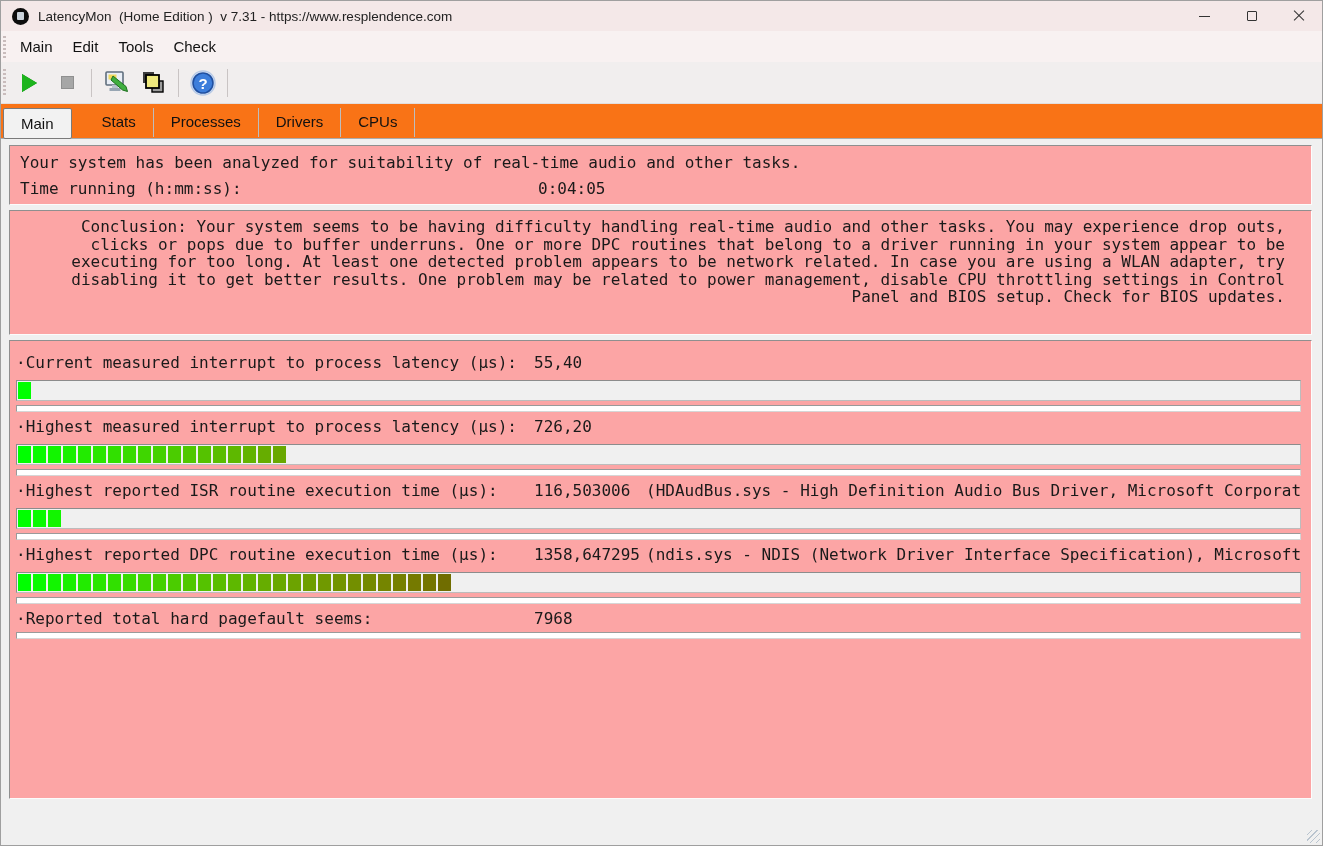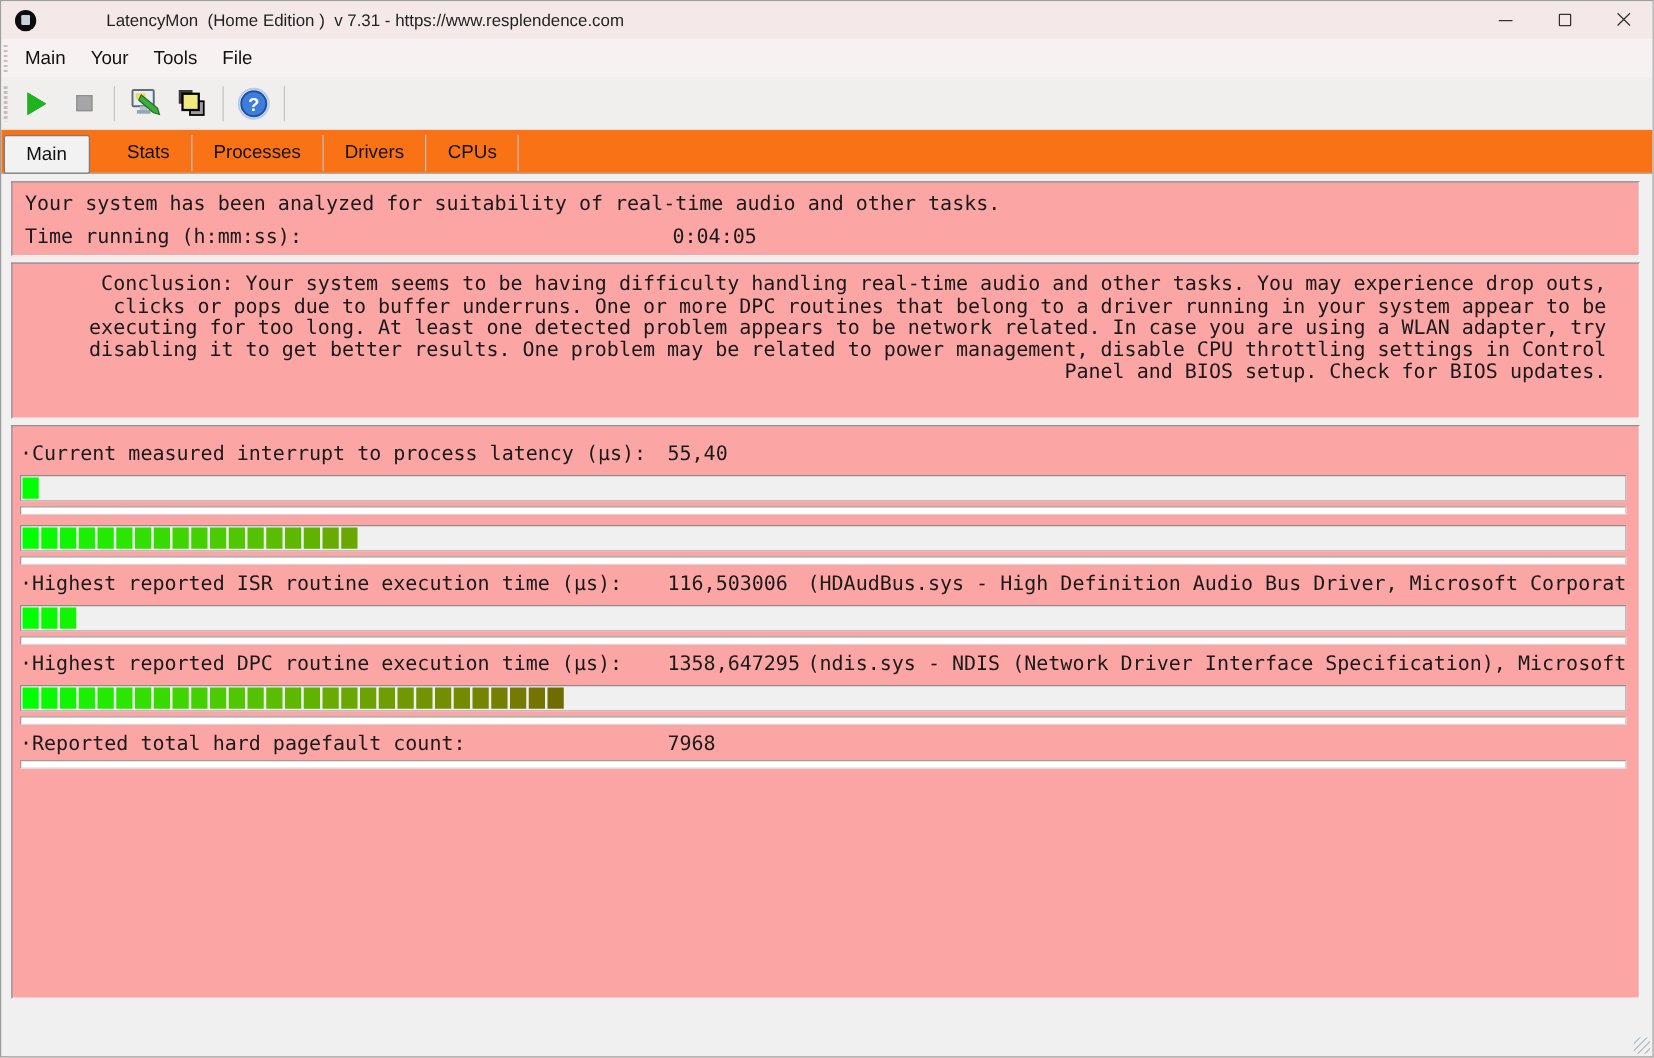--- a/index.html
+++ b/index.html
@@ -12,21 +12,21 @@
     color:#111;
     display:flex; flex-direction:column;
     position:relative; overflow:hidden;
   }
 
   
   .titlebar { height:30px; background:#f4e8e8; display:flex; align-items:center; flex:none; }
   .app-icon { width:17px; height:17px; border-radius:50%; background:#0c0c0c; margin:0 9px 0 11px;
               display:flex; align-items:center; justify-content:center; }
   .app-icon-inner { width:7px; height:8px; background:#c9d2da; border-radius:1px; }
-  .title-text { font-size:13.5px; color:#222; white-space:pre;margin-left:47px; }
+  .title-text { font-size:13.5px; color:#222; white-space:pre; }
   .win-controls { margin-left:auto; height:100%; display:flex; }
   .win-btn { width:47px; height:100%; display:flex; align-items:center; justify-content:center; }
   .glyph-min { width:11px; height:1px; background:#333; }
   .glyph-max { width:10px; height:10px; border:1px solid #333; border-radius:1px; }
   .glyph-close { position:relative; width:12px; height:12px; }
   .glyph-close i { position:absolute; left:-1px; top:5px; width:14px; height:1px; background:#333; }
   .glyph-close i:first-child { transform:rotate(45deg); }
   .glyph-close i:last-child  { transform:rotate(-45deg); }
 
   
@@ -105,23 +105,23 @@
             <i></i>
             <i></i>
           </span>
         </div>
     </div>
   </div>
 
   <div class="menubar">
     <span class="gripper"></span>
     <span class="menu-item">Main</span>
-    <span class="menu-item">Your</span>
+    <span class="menu-item">Edit</span>
     <span class="menu-item">Tools</span>
-    <span class="menu-item">File</span>
+    <span class="menu-item">Check</span>
   </div>
 
   <div class="toolbar">
     <span class="gripper"></span>
     <button class="tool-btn">
       <span class="icon-play"></span>
     </button>
     <button class="tool-btn">
       <span class="icon-stop"></span>
     </button>
@@ -182,20 +182,23 @@
         </div>
         <div class="bar-box">
             <div class="bar-fill">
               <div class="seg" style="background: rgb(0, 255, 0);"></div>
             </div>
           </div>
         <div class="track"></div>
       </div>
 
       <div class="m-row">
+        <div class="m-line">
+          <span class="m-label">·Highest measured interrupt to process latency (µs):</span><span class="m-value">726,20</span><span class="m-extra"></span>
+        </div>
         <div class="bar-box">
             <div class="bar-fill">
               <div class="seg" style="background: rgb(0, 255, 0);"></div>
               <div class="seg" style="background: rgb(9, 250, 0);"></div>
               <div class="seg" style="background: rgb(18, 245, 0);"></div>
               <div class="seg" style="background: rgb(26, 240, 0);"></div>
               <div class="seg" style="background: rgb(34, 235, 0);"></div>
               <div class="seg" style="background: rgb(42, 230, 0);"></div>
               <div class="seg" style="background: rgb(49, 224, 0);"></div>
               <div class="seg" style="background: rgb(56, 219, 0);"></div>
@@ -263,21 +266,21 @@
               <div class="seg" style="background: rgb(117, 122, 0);"></div>
               <div class="seg" style="background: rgb(116, 117, 0);"></div>
               <div class="seg" style="background: rgb(112, 109, 0);"></div>
             </div>
           </div>
         <div class="track"></div>
       </div>
 
       <div class="m-row">
         <div class="m-line">
-          <span class="m-label">·Reported total hard pagefault count:</span><span class="m-value">7968</span><span class="m-extra"></span>
+          <span class="m-label">·Reported total hard pagefault seems:</span><span class="m-value">7968</span><span class="m-extra"></span>
         </div>
         <div class="track"></div>
       </div>
 
     </div>
   </div>
 
   <div class="resize-grip"></div>
 
 </div>

